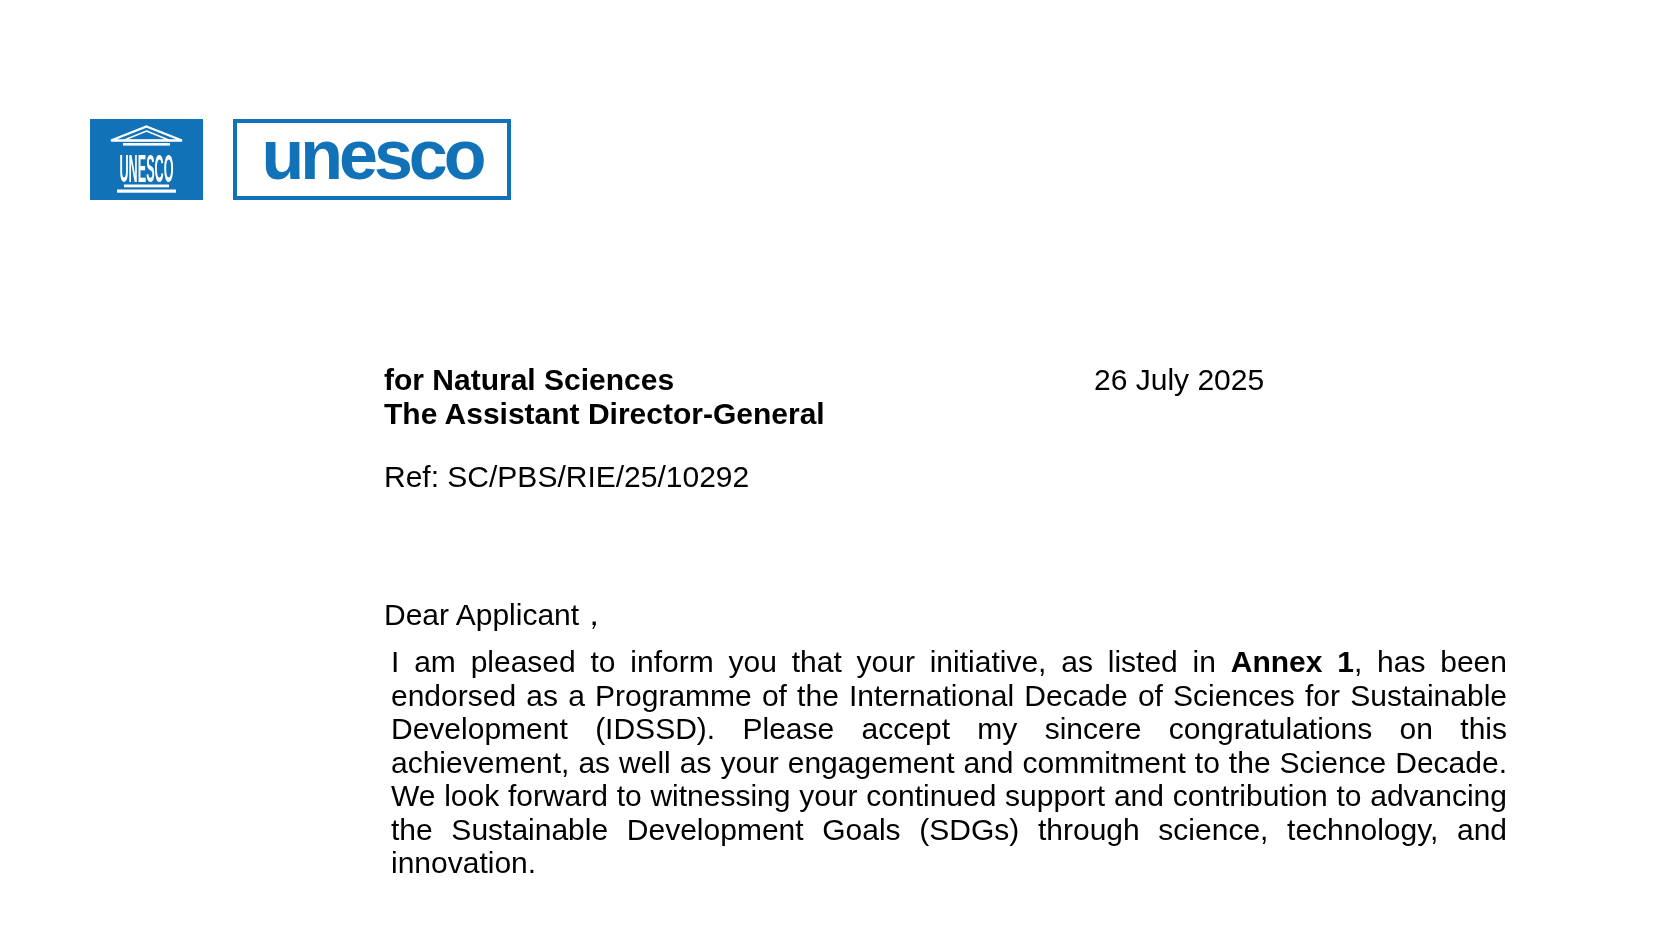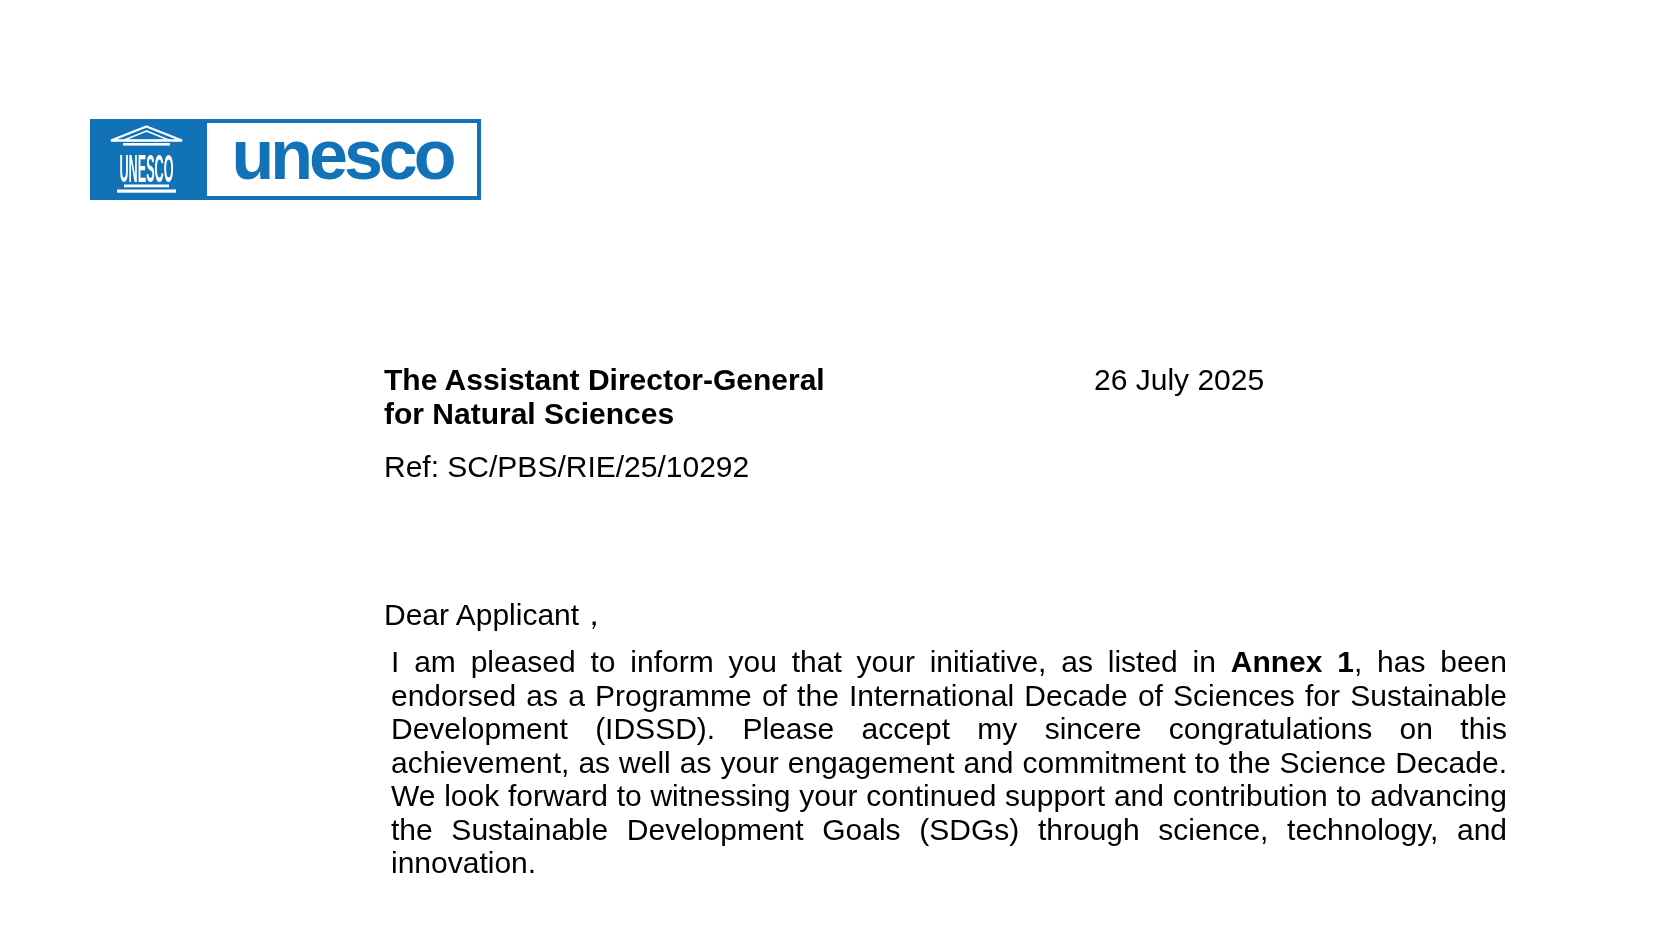--- a/index.html
+++ b/index.html
@@ -15,20 +15,21 @@
     position: relative;
     overflow: hidden;
   }
 
   
   .logo {
     position: absolute;
     left: 90px;
     top: 119px;
     display: flex;
+    gap: 30px;
   }
   .emblem {
     width: 113px;
     height: 81px;
     background: #1172b8;
     flex: 0 0 auto;
   }
   .wordmark-box {
     width: 278px;
     height: 81px;
@@ -66,21 +67,21 @@
     font-weight: bold;
   }
   .date {
     position: absolute;
     top: 363px;
     left: 710px;
     white-space: nowrap;
   }
   .ref {
     position: absolute;
-    top: 450px;
+    top: 460px;
     left: 0;
     white-space: nowrap;
   }
   .salutation {
     position: absolute;
     top: 570px;
     left: 0;
     white-space: nowrap;
     margin-top: 28px;
   }
@@ -117,22 +118,22 @@
       </svg>
     </div>
     <div class="wordmark-box">
       <span class="wordmark">unesco</span>
     </div>
   </div>
 
   <div class="content">
 
     <div class="sender">
+      <div>for Natural Sciences</div>
       <div>The Assistant Director-General</div>
-      <div>for Natural Sciences</div>
     </div>
 
     <div class="date">26 July 2025</div>
 
     <div class="ref">Ref: SC/PBS/RIE/25/10292</div>
 
     <div class="salutation">Dear Applicant，</div>
 
     <p class="para"><span>I am pleased to inform you that your initiative, as listed in </span><span class="bold">Annex 1</span><span>, has been endorsed as a Programme of the International Decade of Sciences for Sustainable Development (IDSSD). Please accept my sincere congratulations on this achievement, as well as your engagement and commitment to the Science Decade. We look forward to witnessing your continued support and contribution to advancing the Sustainable Development Goals (SDGs) through science, technology, and innovation.</span></p>
 

